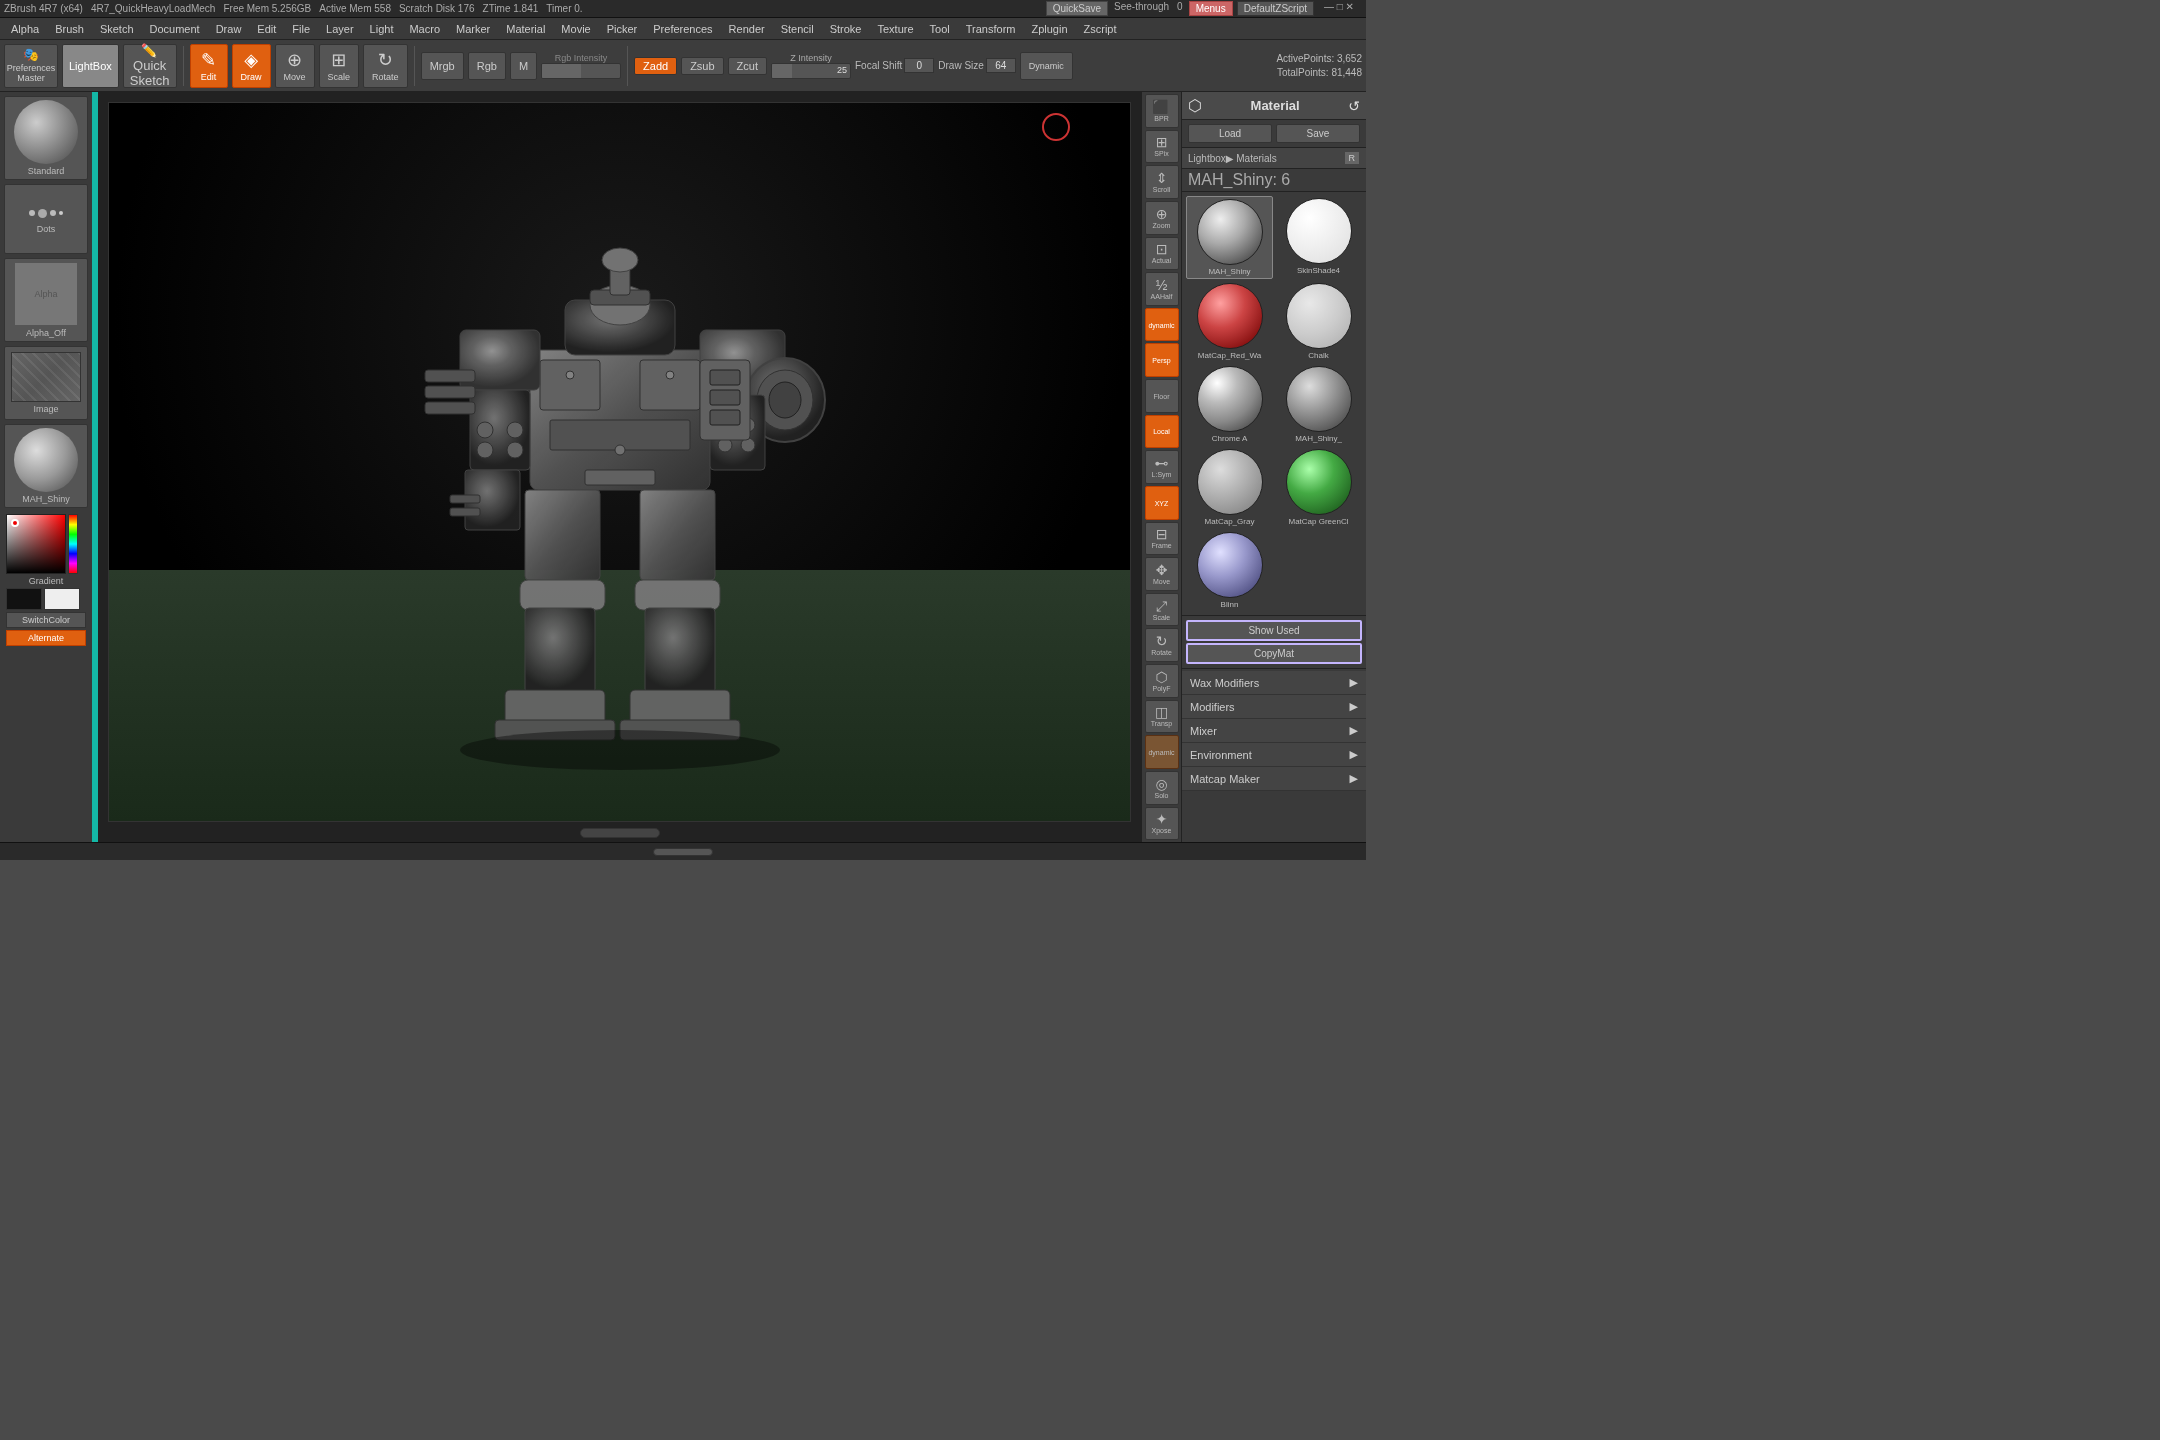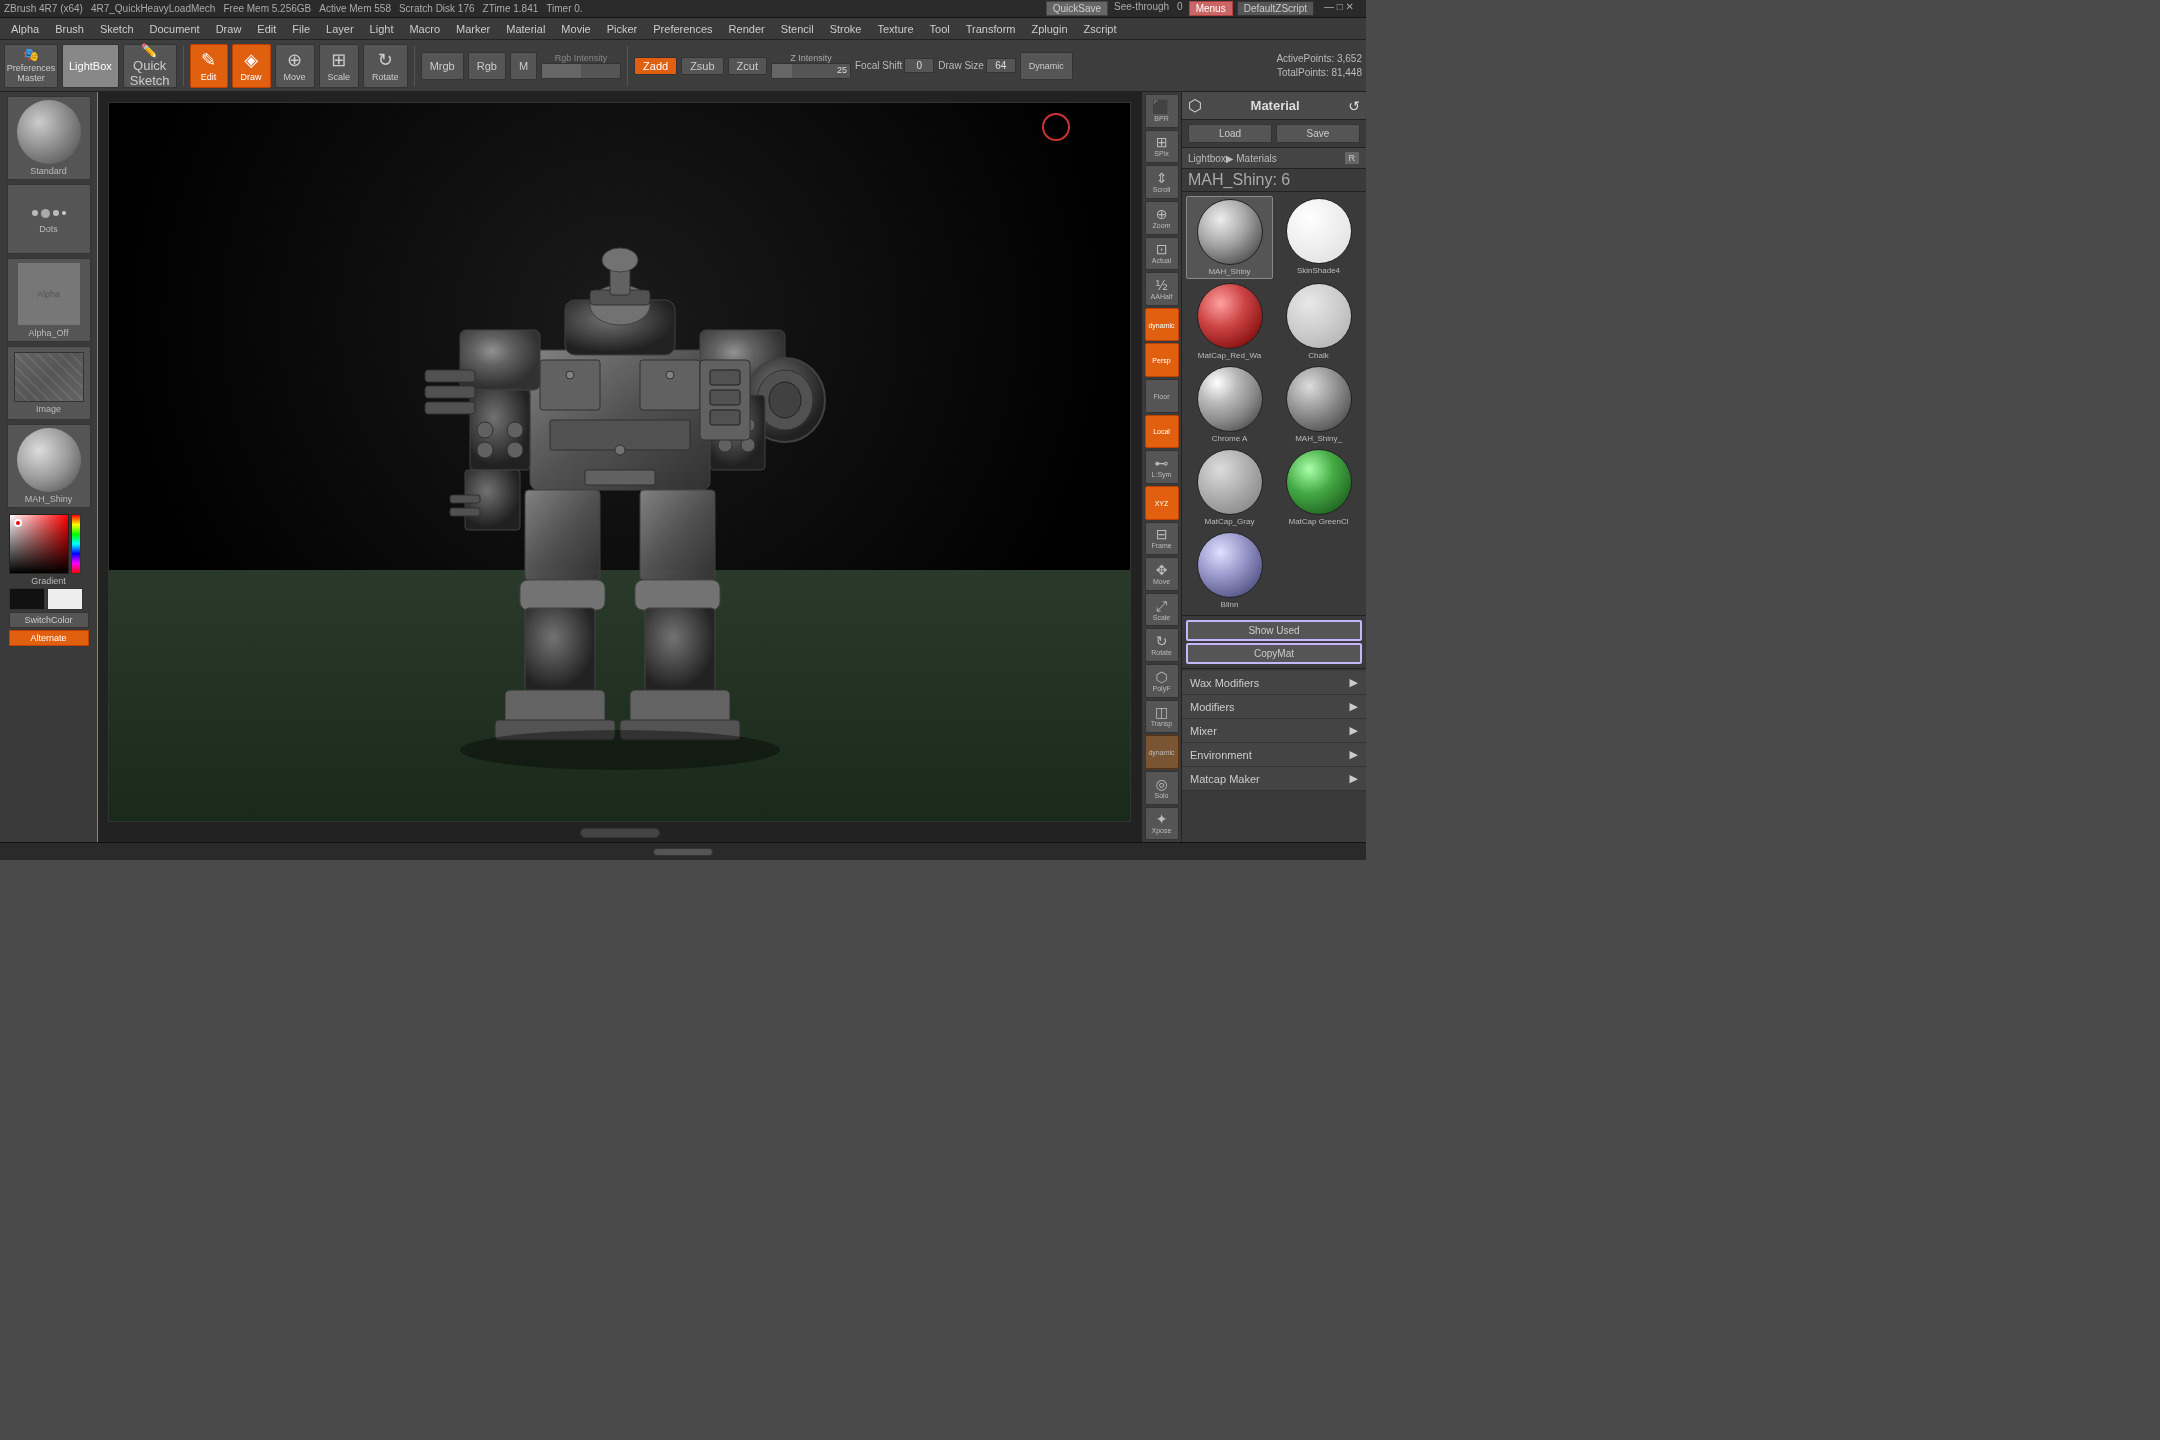--- a/index.html
+++ b/index.html
@@ -152,21 +152,21 @@
     
     #main-layout {
       display: flex;
       height: calc(860px - 18px - 22px - 52px - 18px);
     }
 
     
     #left-panel {
       width: 98px;
       background: #3a3a3a;
-      border-right: 1px solid #14b8a6;
+      border-right: 6px solid #14b8a6;
       display: flex;
       flex-direction: column;
       align-items: center;
       padding: 4px 2px;
       gap: 4px;
       overflow-y: auto;
     }
 
     .left-thumb {
       width: 84px;

